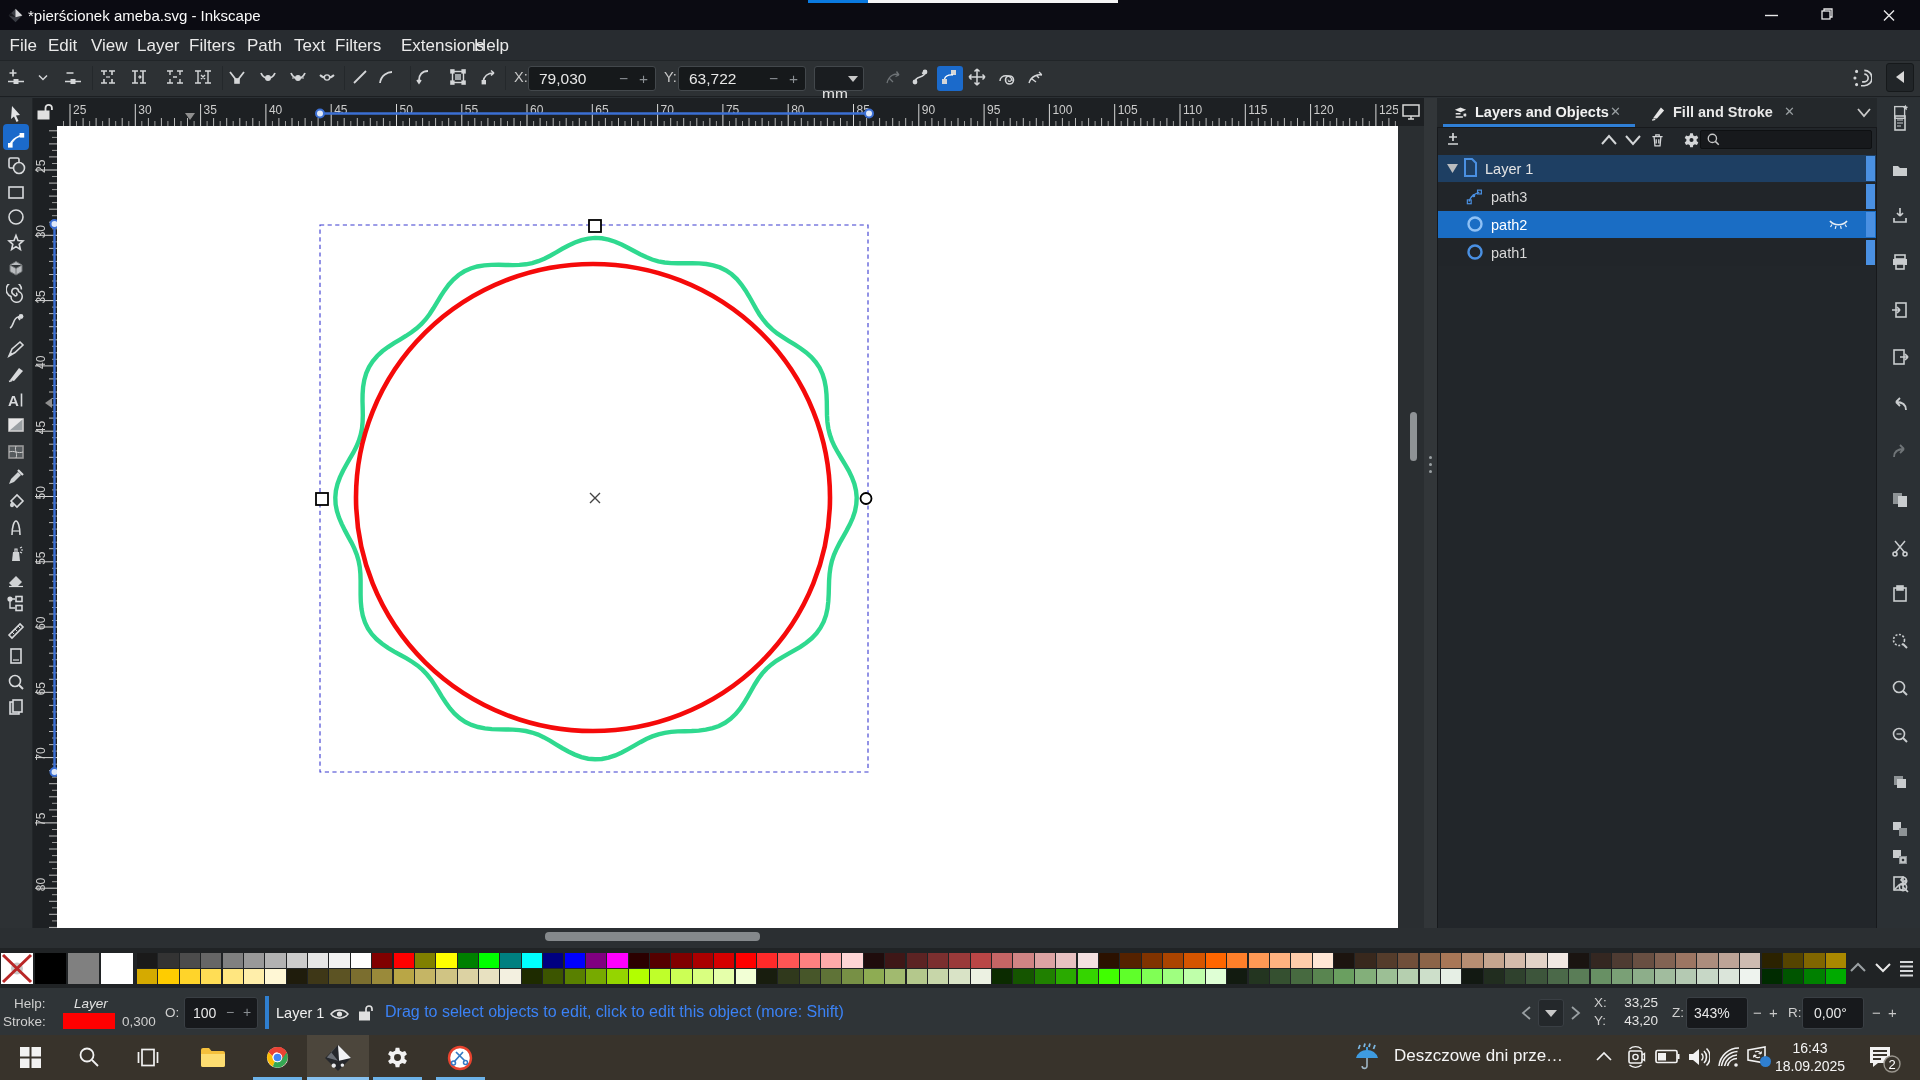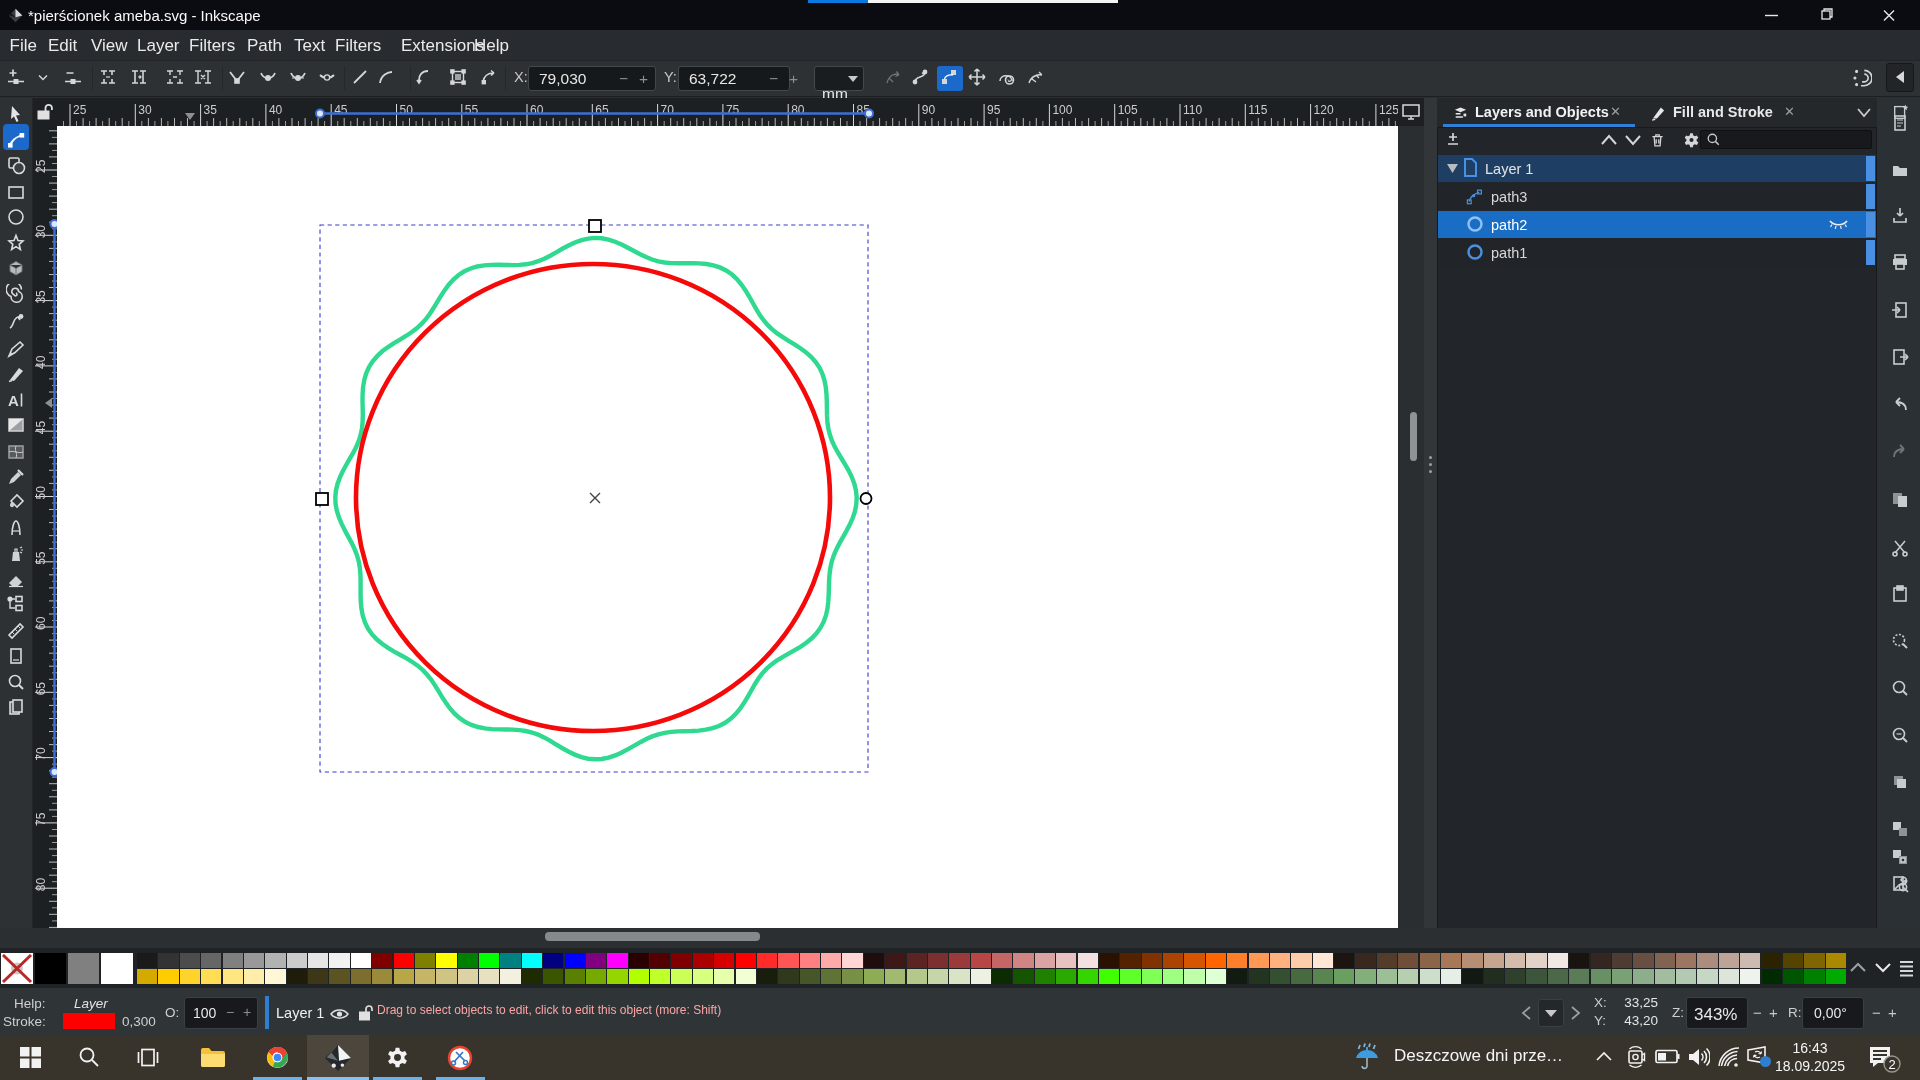--- a/index.html
+++ b/index.html
@@ -142,21 +142,21 @@
 <svg class="ic" style="left:1025.0px;top:67.0px" width="20" height="20" viewBox="0 0 20 20" fill="none" stroke="#d4d6d8" stroke-width="1.6">
     <path d="M4 16 C6 9 13 7 17 8 M7 12 l4 3 M11 8 l3 3 M14 5 l2.5 2.5" stroke-width="1.4"></path>
   </svg>
 <div class="txt" style="left:514px;top:69px;font-size:14.5px;color:#c8c8c8">X:</div>
 <div class="field" style="left:528px;width:128px">
     <span style="position:absolute;left:10px;top:3px">79,030</span>
 <span style="position:absolute;left:90px;top:3px;color:#8a8f93">−</span>
     <span style="position:absolute;left:110px;top:3px;color:#8a8f93">+</span>
   </div>
 <div class="txt" style="left:664px;top:69px;font-size:14.5px;color:#c8c8c8">Y:</div>
-<div class="field" style="left:678px;width:112px">
+<div class="field" style="left:678px;width:128px">
     <span style="position:absolute;left:10px;top:3px">63,722</span>
 <span style="position:absolute;left:90px;top:3px;color:#8a8f93">−</span>
     <span style="position:absolute;left:110px;top:3px;color:#8a8f93">+</span>
   </div>
 <div class="field" style="left:814px;width:50px;background:#1a1d20">
     <span style="position:absolute;left:7px;top:18px">mm</span>
 <svg style="position:absolute;right:5px;top:9px" width="10" height="7">
       <path d="M0 0 L5 6 L10 0 Z" fill="#c8c8c8"></path>
     </svg>
   </div>
@@ -1021,38 +1021,38 @@
 <div class="abs" style="left:265px;top:996px;width:4px;height:33px;background:#2f7fd0"></div>
 <div class="txt" style="left:276px;top:1005px;font-size:14.5px;color:#f0f0f0">Layer 1</div>
 <svg class="abs" style="left:330px;top:1007px" width="19" height="14" viewBox="0 0 19 14">
     <path d="M1 7 C5 1.5 14 1.5 18 7 C14 12.5 5 12.5 1 7 Z" fill="none" stroke="#e0e0e0" stroke-width="1.5"></path>
     <circle cx="9.5" cy="7" r="2.6" fill="#e0e0e0"></circle>
   </svg>
 <svg class="abs" style="left:358px;top:1004px" width="15" height="18" viewBox="0 0 15 18" fill="none" stroke="#e0e0e0">
     <rect x="1.5" y="8" width="10" height="8" fill="#e0e0e0"></rect>
     <path d="M8 8 V5 a3 3 0 0 1 6 0 V7" stroke-width="1.7"></path>
   </svg>
-<div class="txt" style="left:377px;top:1003px;font-size:12px;color:#fca5a5">Drag to select objects to edit, click to edit this object (more: Shift)</div>
+<div class="txt" style="left:385px;top:1003px;font-size:16px;color:#3b82f6">Drag to select objects to edit, click to edit this object (more: Shift)</div>
 <svg class="abs" style="left:1521px;top:1006px" width="10" height="14">
     <path d="M9 1 L2 7 L9 13" stroke="#9aa0a3" stroke-width="1.8" fill="none"></path>
   </svg>
 <div class="abs" style="left:1538px;top:999px;width:26px;height:28px;background:#24282b;border:1px solid #3a3f44;border-radius:3px"></div>
 <svg class="abs" style="left:1545px;top:1010px" width="12" height="8">
     <path d="M0 0 L6 7 L12 0 Z" fill="#c8c8c8"></path>
   </svg>
 <svg class="abs" style="left:1571px;top:1006px" width="10" height="14">
     <path d="M1 1 L8 7 L1 13" stroke="#9aa0a3" stroke-width="1.8" fill="none"></path>
   </svg>
 <div class="txt" style="left:1594px;top:995px;font-size:13.5px;color:#cfcfcf">X:</div>
 <div class="txt" style="left:1620px;top:995px;font-size:13.5px;color:#e4e4e4;width:38px;text-align:right">33,25</div>
 <div class="txt" style="left:1594px;top:1013px;font-size:13.5px;color:#cfcfcf">Y:</div>
 <div class="txt" style="left:1620px;top:1013px;font-size:13.5px;color:#e4e4e4;width:38px;text-align:right">43,20</div>
 <div class="txt" style="left:1672px;top:1005px;font-size:13.5px;color:#cfcfcf">Z:</div>
 <div class="abs" style="left:1686px;top:997px;width:62px;height:32px;background:#17191c;border:1px solid #3a3f44;border-radius:3px"></div>
-<div class="txt" style="left:1694px;top:1005px;font-size:17px;color:#e8e8e8">343%</div>
+<div class="txt" style="left:1694px;top:1005px;font-size:14px;color:#e8e8e8">343%</div>
 <div class="txt" style="left:1753px;top:1004px;font-size:15px;color:#c8c8c8">−</div>
 <div class="txt" style="left:1769px;top:1004px;font-size:15px;color:#c8c8c8">+</div>
 <div class="txt" style="left:1788px;top:1005px;font-size:13.5px;color:#cfcfcf">R:</div>
 <div class="abs" style="left:1802px;top:997px;width:62px;height:32px;background:#17191c;border:1px solid #3a3f44;border-radius:3px"></div>
 <div class="txt" style="left:1814px;top:1005px;font-size:14px;color:#e8e8e8">0,00°</div>
 <div class="txt" style="left:1872px;top:1004px;font-size:15px;color:#c8c8c8">−</div>
 <div class="txt" style="left:1888px;top:1004px;font-size:15px;color:#c8c8c8">+</div>
 
 <div id="taskbar"></div>
 <svg class="abs" style="left:20px;top:1047px" width="21" height="21" viewBox="0 0 21 21">

